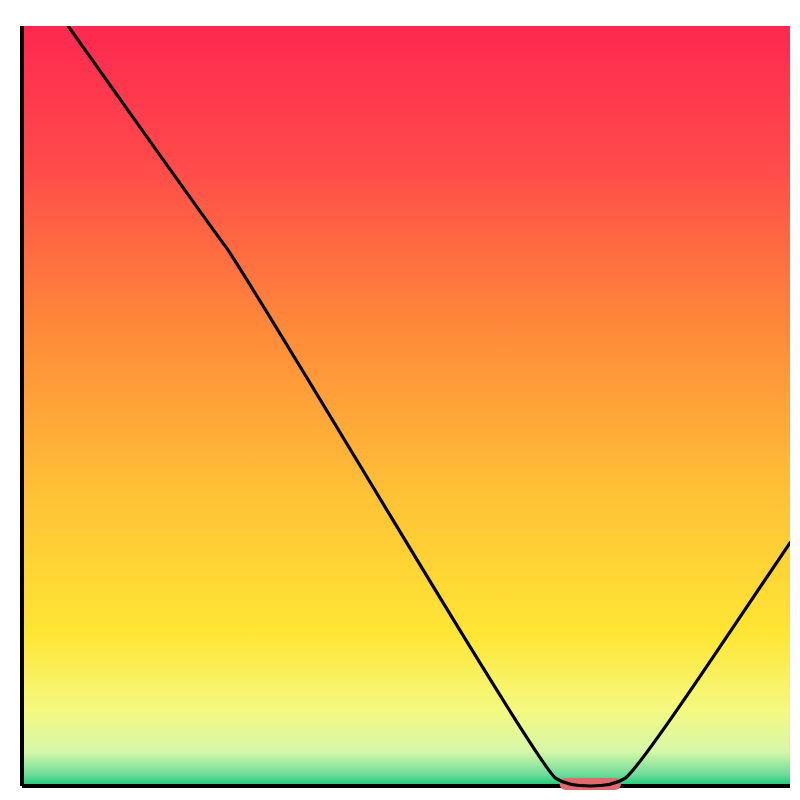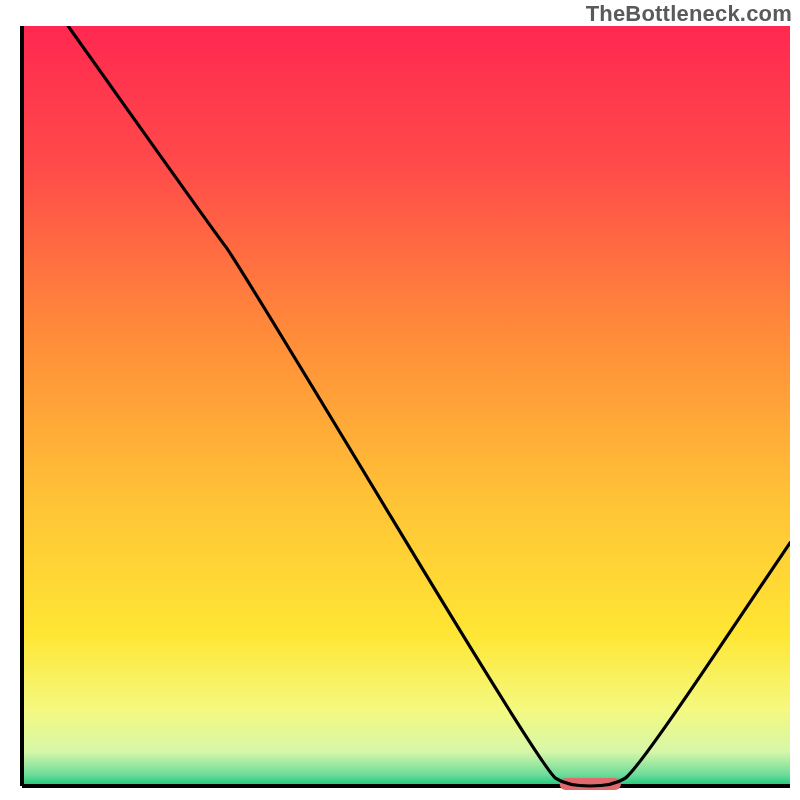--- a/index.html
+++ b/index.html
@@ -33,21 +33,20 @@
     top: 26px;
     width: 772px;
     height: 764px;
     display: block;
   }
 </style>
 </head>
 <body>
 
 <div class="container">
-  <div class="watermark">TheBottleneck.com</div>
 
   <svg class="plot" viewBox="0 0 772 764" preserveAspectRatio="none">
     <defs>
       <linearGradient id="bg-grad" x1="0" y1="0" x2="0" y2="1">
           <stop offset="0.00%" stop-color="#ff2850"></stop>
           <stop offset="18.00%" stop-color="#ff4a4a"></stop>
           <stop offset="40.00%" stop-color="#ff8a3a"></stop>
           <stop offset="62.00%" stop-color="#ffc236"></stop>
           <stop offset="80.00%" stop-color="#ffe634"></stop>
           <stop offset="90.00%" stop-color="#f4f980"></stop>

